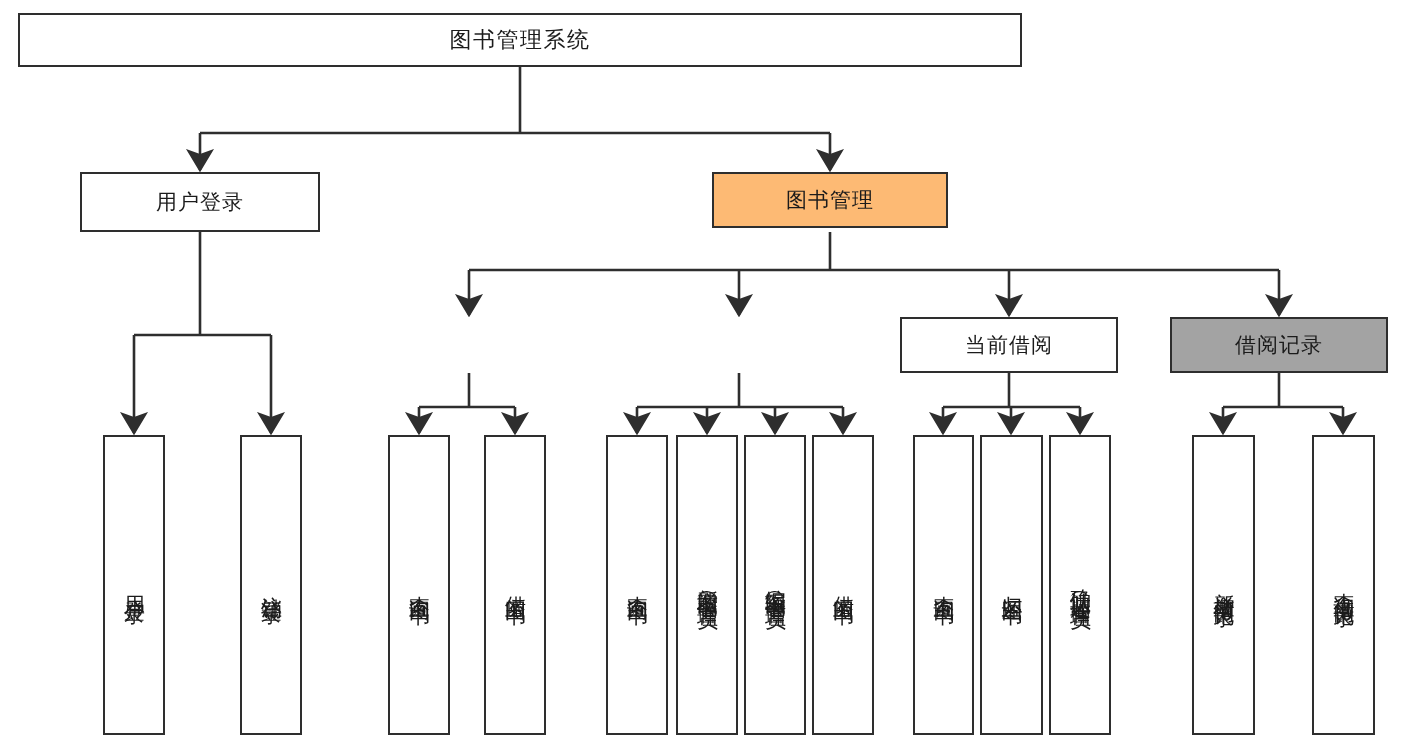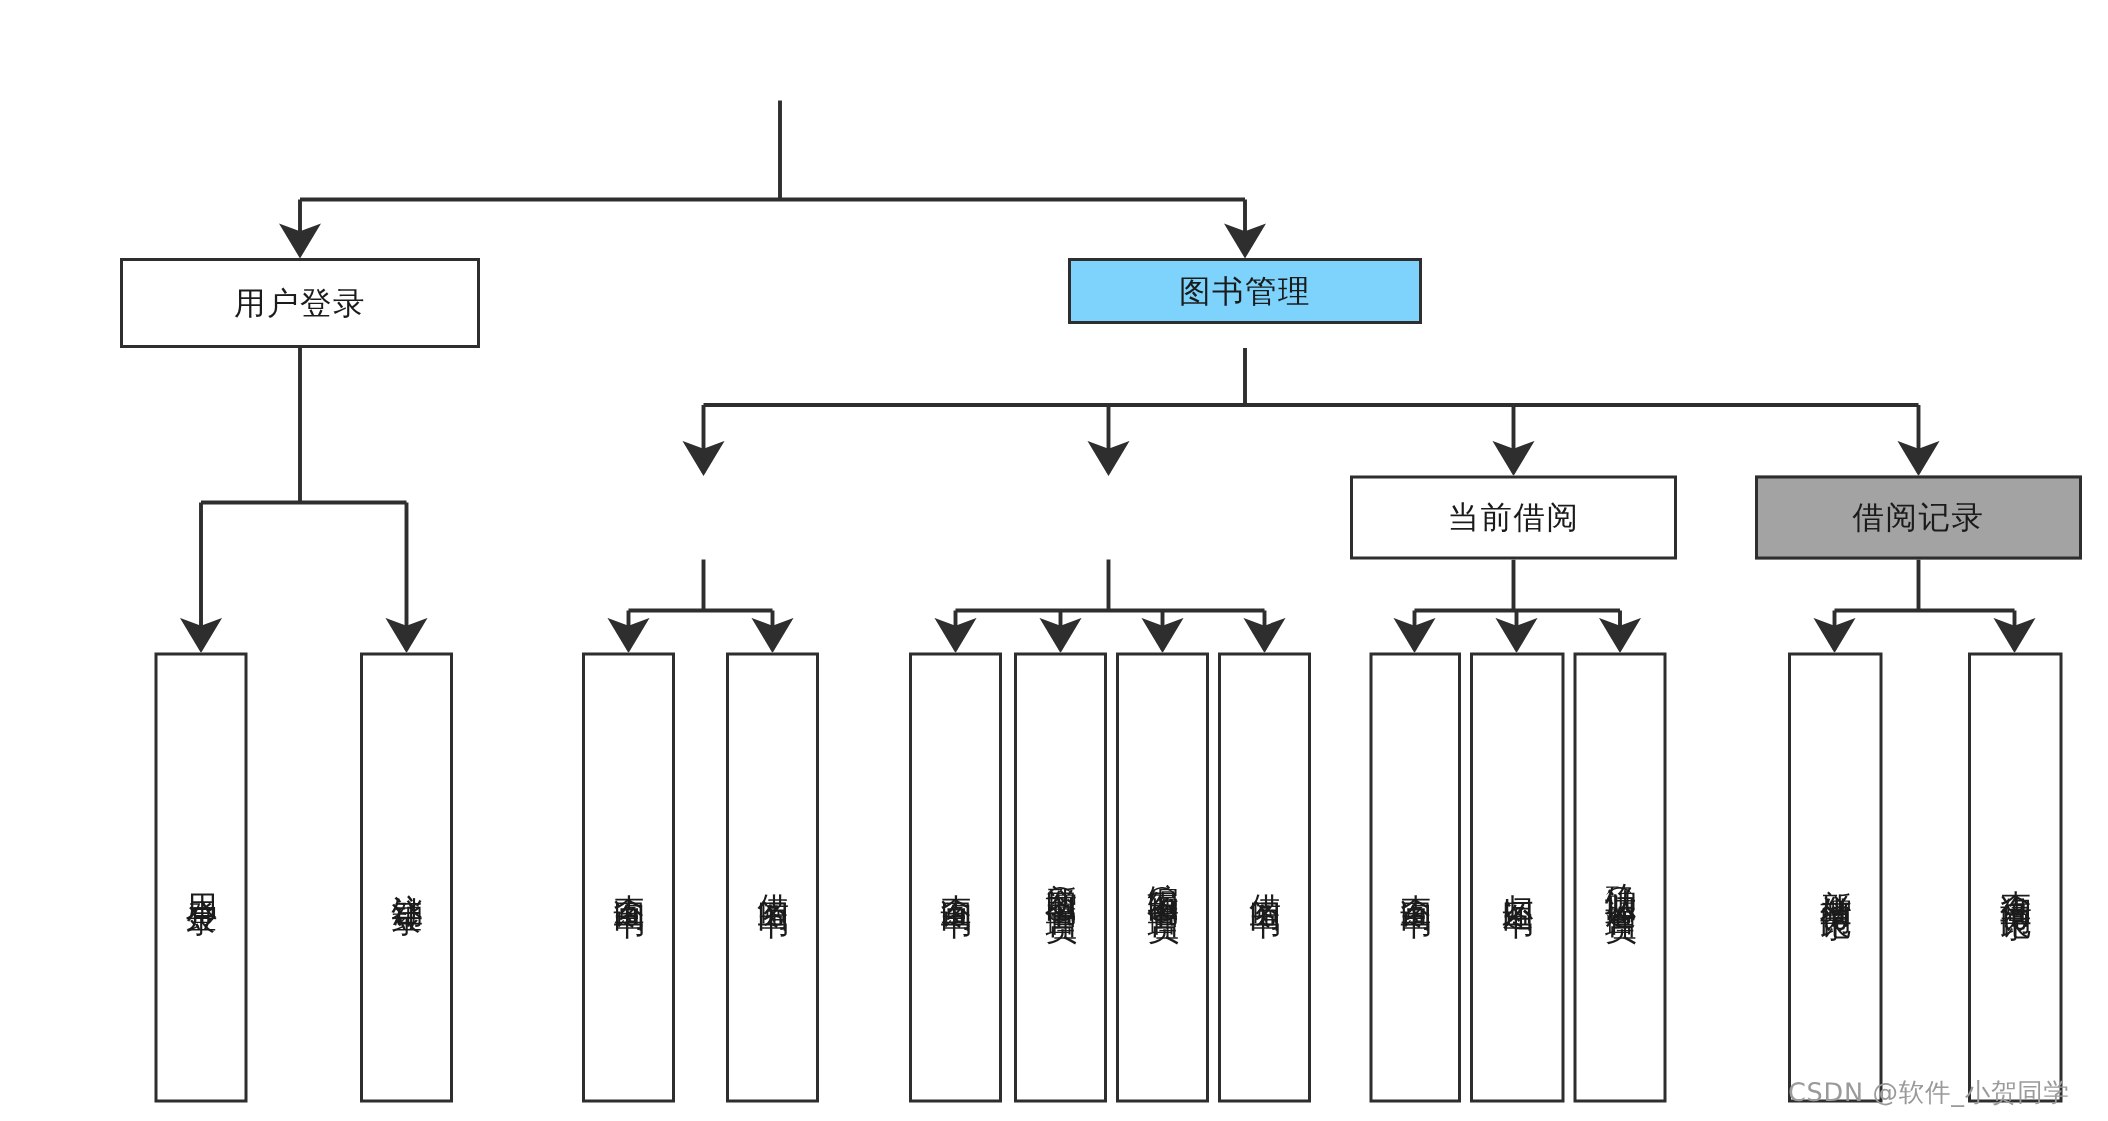--- a/index.html
+++ b/index.html
@@ -122,25 +122,28 @@
       <path d="M 1011 407 L 1011 433" marker-end="url(#arrow)"></path>
       <path d="M 1080 407 L 1080 433" marker-end="url(#arrow)"></path>
 
       <path d="M 1279 373 L 1279 407"></path>
       <path d="M 1223 407 L 1343 407"></path>
       <path d="M 1223 407 L 1223 433" marker-end="url(#arrow)"></path>
       <path d="M 1343 407 L 1343 433" marker-end="url(#arrow)"></path>
     </g>
   </svg>
 
+  <div class="node h root" style="left: 18px; top: 13px; width: 1004px; height: 54px; background: rgb(255, 255, 255); border-color: rgb(46, 46, 46); color: rgb(27, 27, 27);">
+    <span class="node-label">图书管理系统</span>
+  </div>
 
   <div class="node h" style="left: 80px; top: 172px; width: 240px; height: 60px; background: rgb(255, 255, 255); border-color: rgb(46, 46, 46); color: rgb(27, 27, 27);">
     <span class="node-label">用户登录</span>
   </div>
-  <div class="node h" style="left: 712px; top: 172px; width: 236px; height: 44px; background: #7dd3fc; border-color: rgb(46, 46, 46); color: rgb(27, 27, 27); justify-content: center;">
+  <div class="node h" style="left: 712px; top: 172px; width: 236px; height: 56px; background: #fdba74; border-color: rgb(46, 46, 46); color: rgb(27, 27, 27); justify-content: center;">
     <span class="node-label">图书管理</span>
   </div>
 
   <div class="node h" style="left: 900px; top: 317px; width: 218px; height: 56px; background: rgb(255, 255, 255); border-color: rgb(46, 46, 46); color: rgb(27, 27, 27);">
     <span class="node-label">当前借阅</span>
   </div>
   <div class="node h" style="left: 1170px; top: 317px; width: 218px; height: 56px; background: #a3a3a3; border-color: rgb(46, 46, 46); color: rgb(27, 27, 27);">
     <span class="node-label">借阅记录</span>
   </div>
 
@@ -177,15 +180,14 @@
   <div class="node v" style="left: 1049px; top: 435px; width: 62px; height: 300px; background: rgb(255, 255, 255); border-color: rgb(46, 46, 46); color: rgb(27, 27, 27);">
     <span class="node-label">确认归还（管理员）</span>
   </div>
   <div class="node v" style="left: 1192px; top: 435px; width: 63px; height: 300px; background: rgb(255, 255, 255); border-color: rgb(46, 46, 46); color: rgb(27, 27, 27);">
     <span class="node-label">新增借阅记录</span>
   </div>
   <div class="node v" style="left: 1312px; top: 435px; width: 63px; height: 300px; background: rgb(255, 255, 255); border-color: rgb(46, 46, 46); color: rgb(27, 27, 27);">
     <span class="node-label">查询借阅记录</span>
   </div>
 
-  <div class="watermark" style="left: 1192px; top: 717px;">CSDN @软件_小贺同学</div>
 
 </div>
 
 </body></html>

